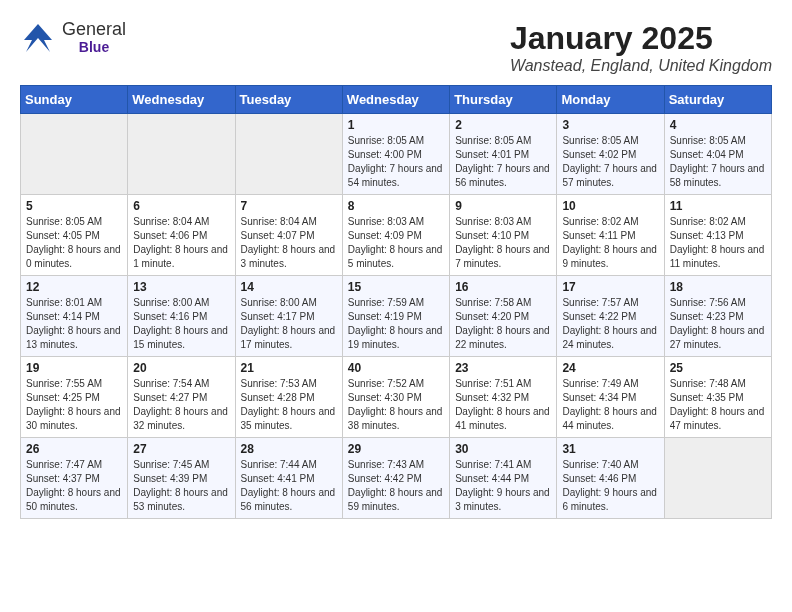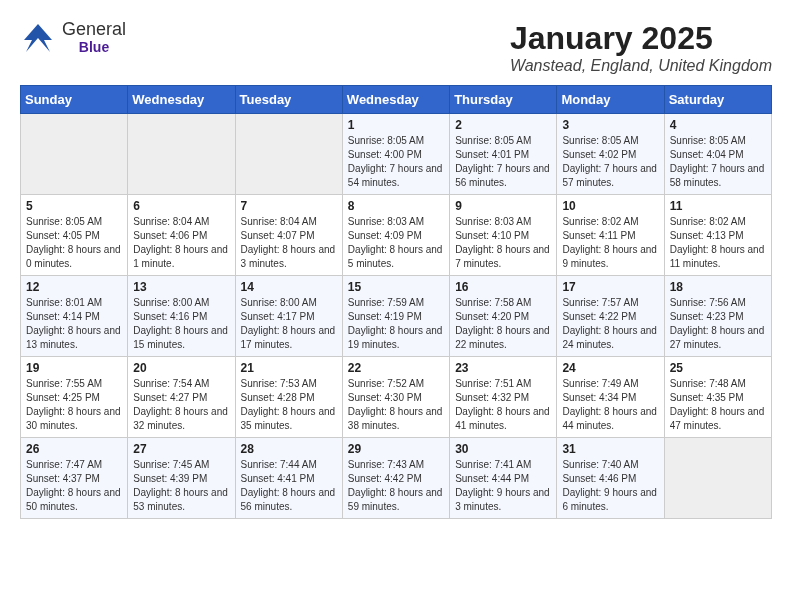--- a/index.html
+++ b/index.html
@@ -155,21 +155,21 @@
         <td><span class="day-number">14</span><span class="day-info">Sunrise: 8:00 AM<br>Sunset: 4:17 PM<br>Daylight: 8 hours and 17 minutes.</span></td>
         <td><span class="day-number">15</span><span class="day-info">Sunrise: 7:59 AM<br>Sunset: 4:19 PM<br>Daylight: 8 hours and 19 minutes.</span></td>
         <td><span class="day-number">16</span><span class="day-info">Sunrise: 7:58 AM<br>Sunset: 4:20 PM<br>Daylight: 8 hours and 22 minutes.</span></td>
         <td><span class="day-number">17</span><span class="day-info">Sunrise: 7:57 AM<br>Sunset: 4:22 PM<br>Daylight: 8 hours and 24 minutes.</span></td>
         <td><span class="day-number">18</span><span class="day-info">Sunrise: 7:56 AM<br>Sunset: 4:23 PM<br>Daylight: 8 hours and 27 minutes.</span></td>
       </tr>
       <tr>
         <td><span class="day-number">19</span><span class="day-info">Sunrise: 7:55 AM<br>Sunset: 4:25 PM<br>Daylight: 8 hours and 30 minutes.</span></td>
         <td><span class="day-number">20</span><span class="day-info">Sunrise: 7:54 AM<br>Sunset: 4:27 PM<br>Daylight: 8 hours and 32 minutes.</span></td>
         <td><span class="day-number">21</span><span class="day-info">Sunrise: 7:53 AM<br>Sunset: 4:28 PM<br>Daylight: 8 hours and 35 minutes.</span></td>
-        <td><span class="day-number">22</span><span class="day-info">Sunrise: 7:52 AM<br>Sunset: 4:30 PM<br>Daylight: 8 hours and 38 minutes.</span></td>
+        <td><span class="day-number">40</span><span class="day-info">Sunrise: 7:52 AM<br>Sunset: 4:30 PM<br>Daylight: 8 hours and 38 minutes.</span></td>
         <td><span class="day-number">23</span><span class="day-info">Sunrise: 7:51 AM<br>Sunset: 4:32 PM<br>Daylight: 8 hours and 41 minutes.</span></td>
         <td><span class="day-number">24</span><span class="day-info">Sunrise: 7:49 AM<br>Sunset: 4:34 PM<br>Daylight: 8 hours and 44 minutes.</span></td>
         <td><span class="day-number">25</span><span class="day-info">Sunrise: 7:48 AM<br>Sunset: 4:35 PM<br>Daylight: 8 hours and 47 minutes.</span></td>
       </tr>
       <tr>
         <td><span class="day-number">26</span><span class="day-info">Sunrise: 7:47 AM<br>Sunset: 4:37 PM<br>Daylight: 8 hours and 50 minutes.</span></td>
         <td><span class="day-number">27</span><span class="day-info">Sunrise: 7:45 AM<br>Sunset: 4:39 PM<br>Daylight: 8 hours and 53 minutes.</span></td>
         <td><span class="day-number">28</span><span class="day-info">Sunrise: 7:44 AM<br>Sunset: 4:41 PM<br>Daylight: 8 hours and 56 minutes.</span></td>
         <td><span class="day-number">29</span><span class="day-info">Sunrise: 7:43 AM<br>Sunset: 4:42 PM<br>Daylight: 8 hours and 59 minutes.</span></td>
         <td><span class="day-number">30</span><span class="day-info">Sunrise: 7:41 AM<br>Sunset: 4:44 PM<br>Daylight: 9 hours and 3 minutes.</span></td>

